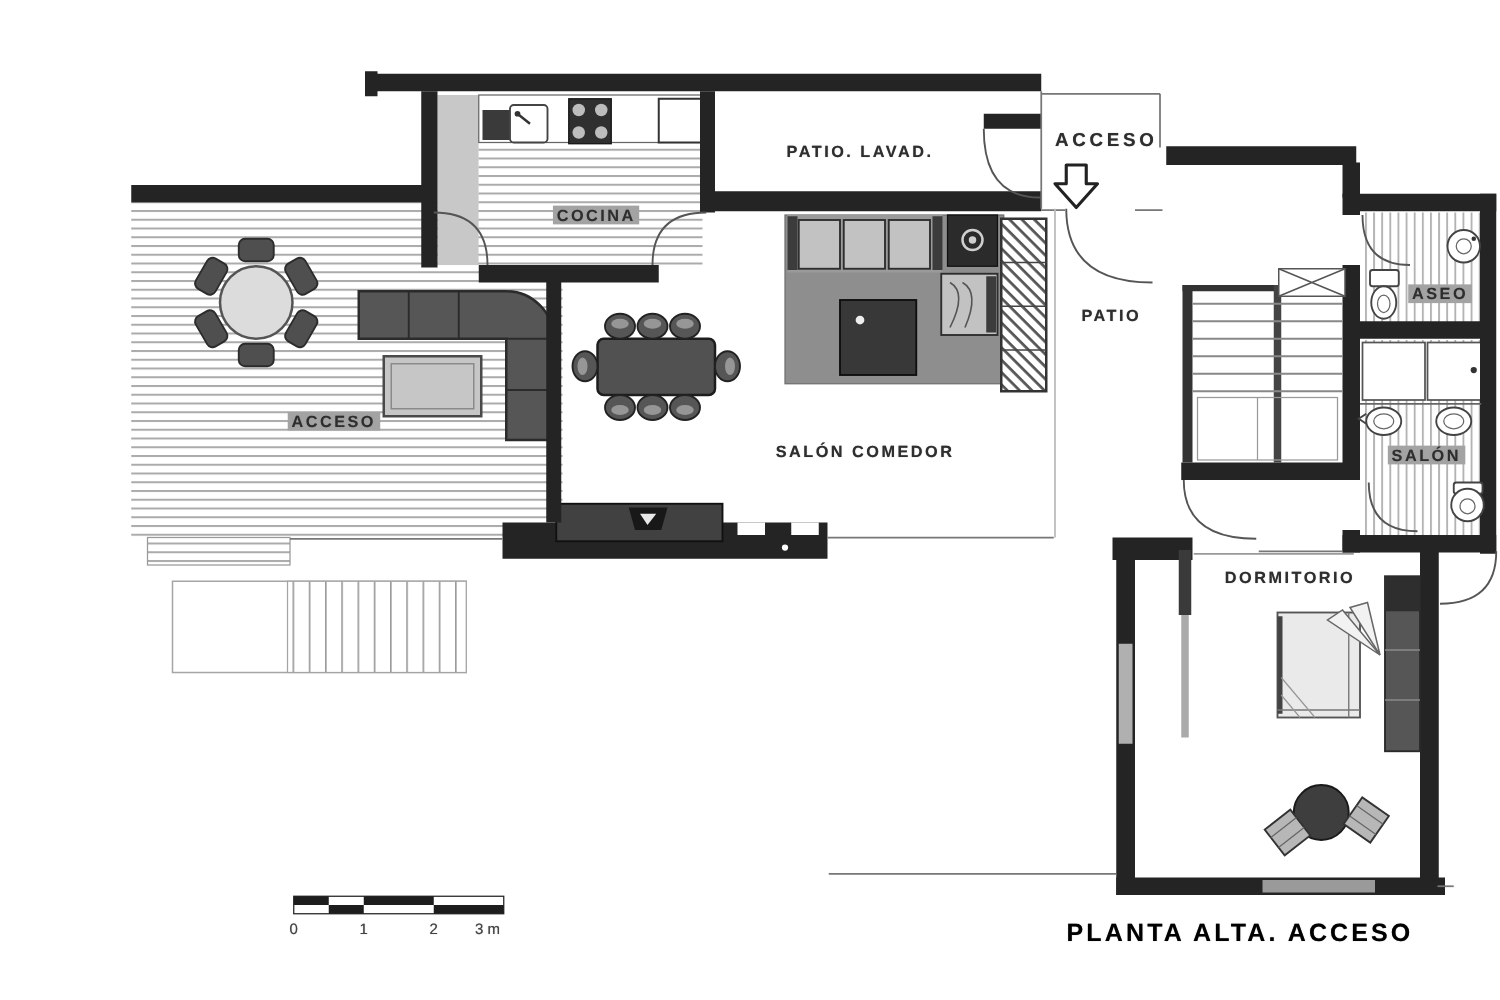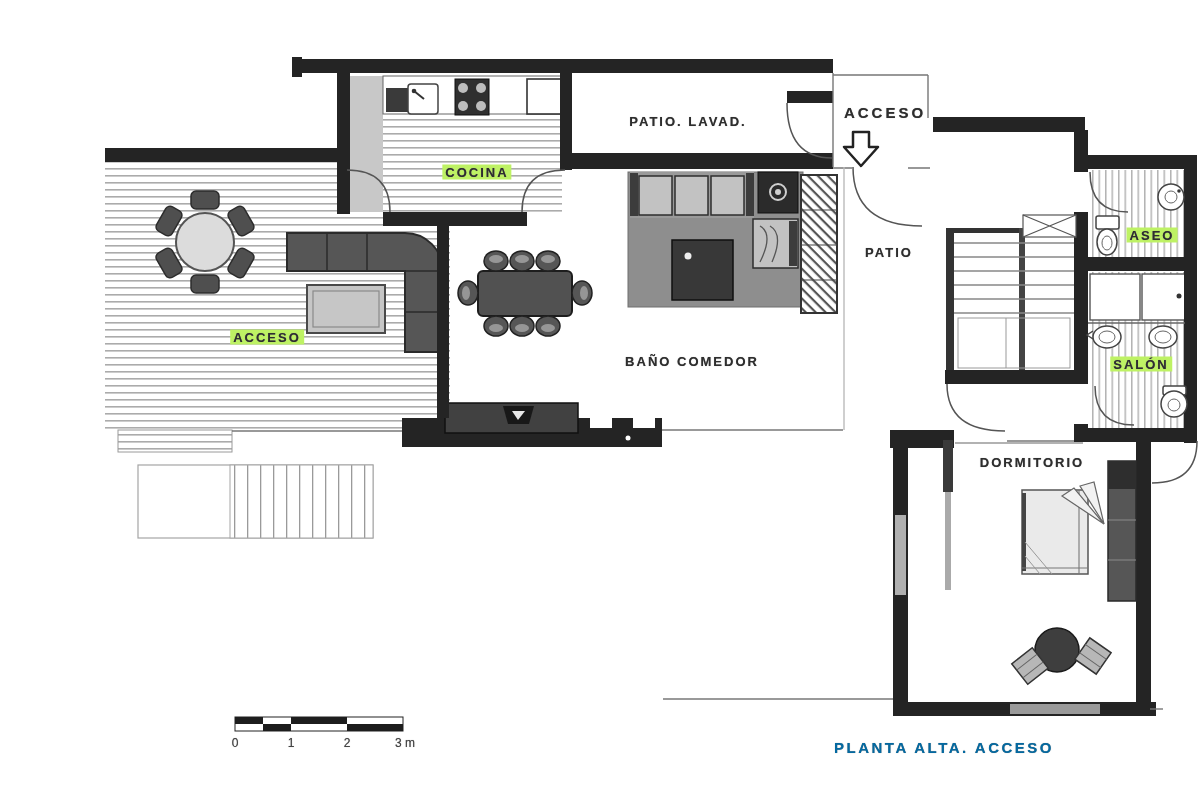--- a/index.html
+++ b/index.html
@@ -6,23 +6,23 @@
   #stage{
     position:relative;width:1200px;height:800px;background:#ffffff;
     font-family:"Liberation Sans", sans-serif;overflow:hidden;
   }
   #stage svg{position:absolute;left:0;top:0;}
   .lbl{
     position:absolute;transform:translate(-50%,-50%);
     font-weight:700;font-size:13px;letter-spacing:2px;color:#2e2e2e;
     white-space:nowrap;text-shadow:0 0 .7px #777;
   }
-  .lbl.halo{background:#bef264;padding:0 3px;}
+  .lbl.halo{background:#a3a3a3;padding:0 3px;}
   .lbl.big{font-size:15px;letter-spacing:3px;}
-  .lbl.title{font-size:15px;letter-spacing:2.5px;color:#0369a1;}
+  .lbl.title{font-size:20px;letter-spacing:2.5px;color:#000000;margin-left:48px;}
   .lbl.tick{font-weight:400;font-size:12px;letter-spacing:0;color:#444;}
 </style>
 </head>
 <body>
 
 <div id="stage">
 <svg width="1200" height="800" viewBox="0 0 1200 800">
   <defs>
     <pattern id="hs" width="8" height="7" patternUnits="userSpaceOnUse">
       <rect width="8" height="7" fill="#ffffff"></rect>
@@ -308,24 +308,24 @@
     <rect x="291" y="717" width="56" height="7" fill="#1d1d1d"></rect>
     <rect x="263" y="724" width="28" height="7" fill="#1d1d1d"></rect>
     <rect x="347" y="724" width="56" height="7" fill="#1d1d1d"></rect>
   </g>
 </svg>
 
 <div class="lbl halo" style="left:477px;top:172px">COCINA</div>
 <div class="lbl" style="left:688px;top:121px">PATIO. LAVAD.</div>
 <div class="lbl big" style="left:885px;top:112px">ACCESO</div>
 <div class="lbl halo" style="left:267px;top:337px">ACCESO</div>
-<div class="lbl" style="left:692px;top:361px">BAÑO COMEDOR</div>
+<div class="lbl" style="left:692px;top:361px">SALÓN COMEDOR</div>
 <div class="lbl" style="left:889px;top:252px">PATIO</div>
 <div class="lbl halo" style="left:1152px;top:235px">ASEO</div>
 <div class="lbl halo" style="left:1141px;top:364px">SALÓN</div>
 <div class="lbl" style="left:1032px;top:462px">DORMITORIO</div>
 <div class="lbl title" style="left:944px;top:747px">PLANTA ALTA. ACCESO</div>
 
 <div class="lbl tick" style="left:235px;top:743px">0</div>
 <div class="lbl tick" style="left:291px;top:743px">1</div>
 <div class="lbl tick" style="left:347px;top:743px">2</div>
-<div class="lbl tick" style="left:405px;top:743px">3 m</div>
+<div class="lbl tick" style="left:390px;top:743px">3 m</div>
 </div>
 
 </body></html>

